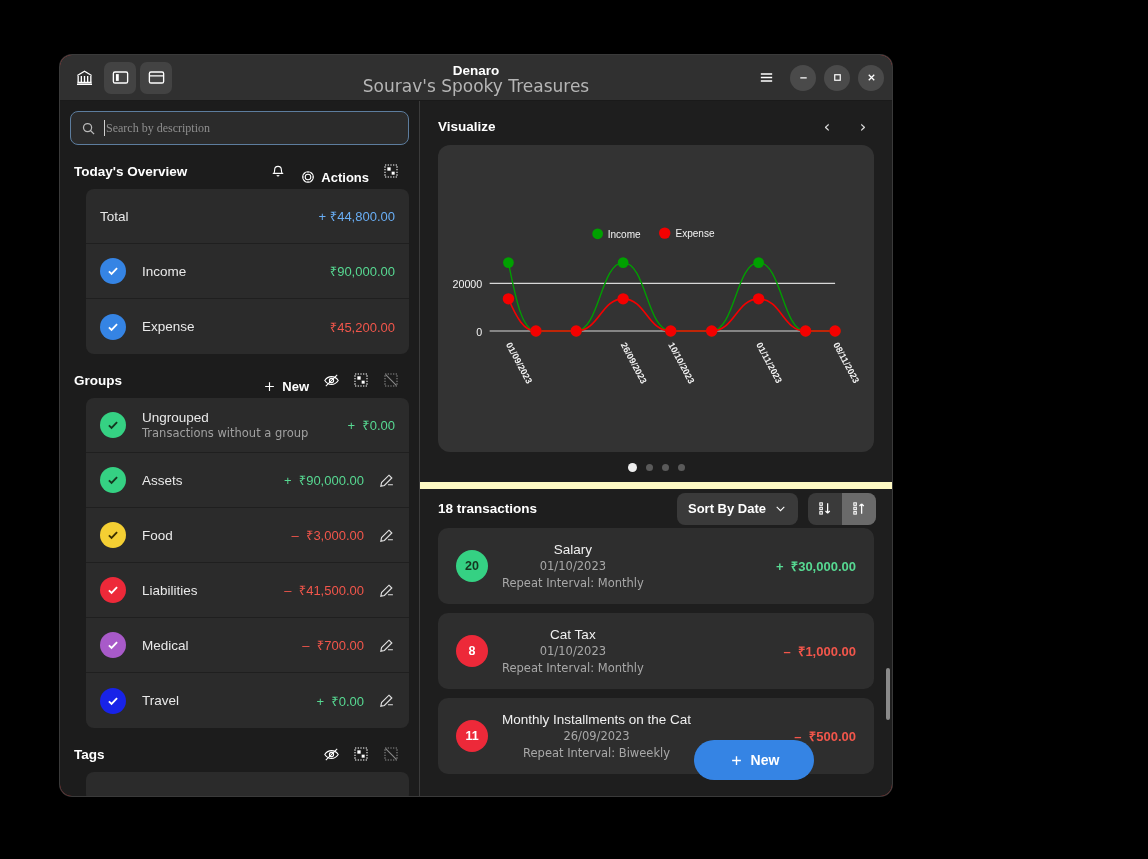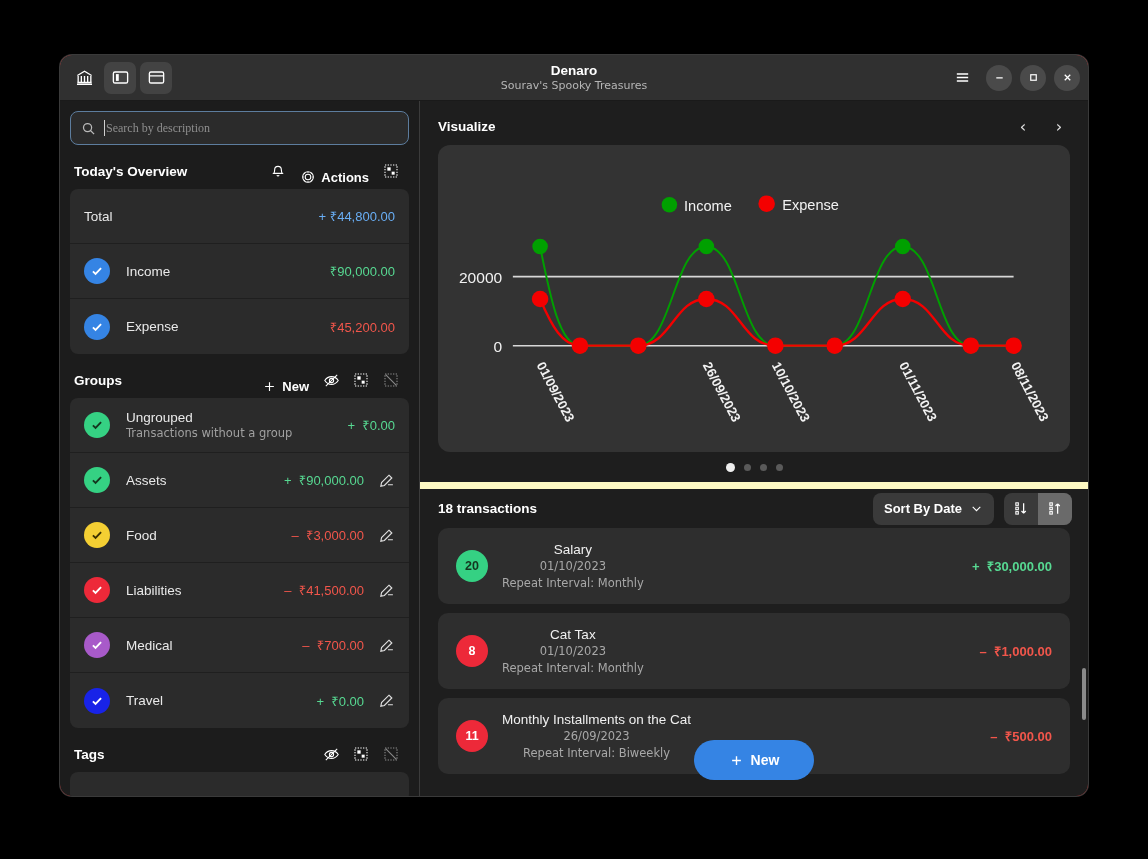--- a/index.html
+++ b/index.html
@@ -5,21 +5,21 @@
   * { box-sizing: border-box; margin: 0; padding: 0; }
   html, body {
     width: 1148px; height: 859px;
     background: #000000;
     font-family: "DejaVu Sans", sans-serif;
     overflow: hidden;
   }
   .window {
     position: absolute;
     left: 60px; top: 55px;
-    width: 1028px; height: 741px;
+    width: 832px; height: 741px;
     background: #ef4444;
     border-radius: 12px;
     overflow: hidden;
     display: flex;
     flex-direction: column;
     box-shadow: 0 0 0 1px #3a3a3a;
   }
   
   .headerbar {
     height: 46px;
@@ -56,21 +56,21 @@
     display: flex; flex-direction: column;
     align-items: center; justify-content: center;
     pointer-events: none;
   }
   .title-main {
     font-size: 13.5px; font-weight: bold; color: #ffffff;
     font-family: "Liberation Sans", sans-serif;
     line-height: 16px;
   }
   .title-sub {
-    font-size: 11px; color: #b5b5b5;
+    font-size: 17px; color: #b5b5b5;
     line-height: 14px;
   }
 
   
   .body { flex: 1; display: flex; min-height: 0; }
 
   
   .leftpane {
     width: 360px;
     background: #1c1c1c;
@@ -117,20 +117,21 @@
     display: flex; align-items: center; gap: 5px;
     color: #ffffff; cursor: pointer; padding: 0 6px;
     font-size: 13px; font-weight: bold;
     font-family: "Liberation Sans", sans-serif;
   }
   .card {
     background: #2b2b2b;
     border-radius: 8px;
     overflow: hidden;
     flex: none;
+    margin-left: 16px;
   }
   .row {
     display: flex; align-items: center;
     padding: 0 14px;
     min-height: 55px;
     border-bottom: 1px solid #1f1f1f;
   }
   .row:last-child { border-bottom: none; }
   .row .lbl {
     font-size: 13.5px; color: #e9e9e9;

